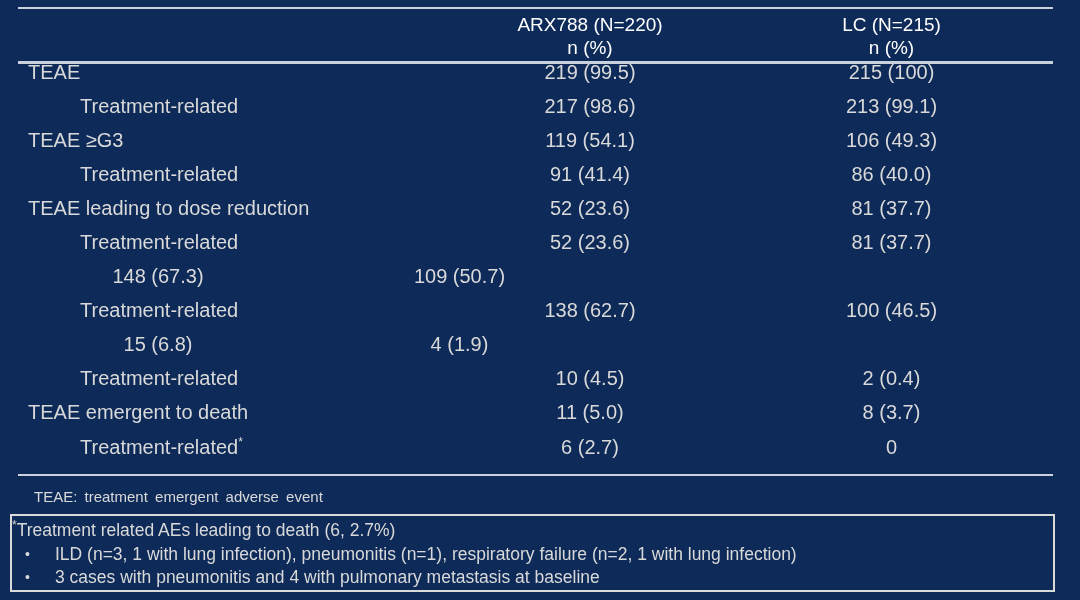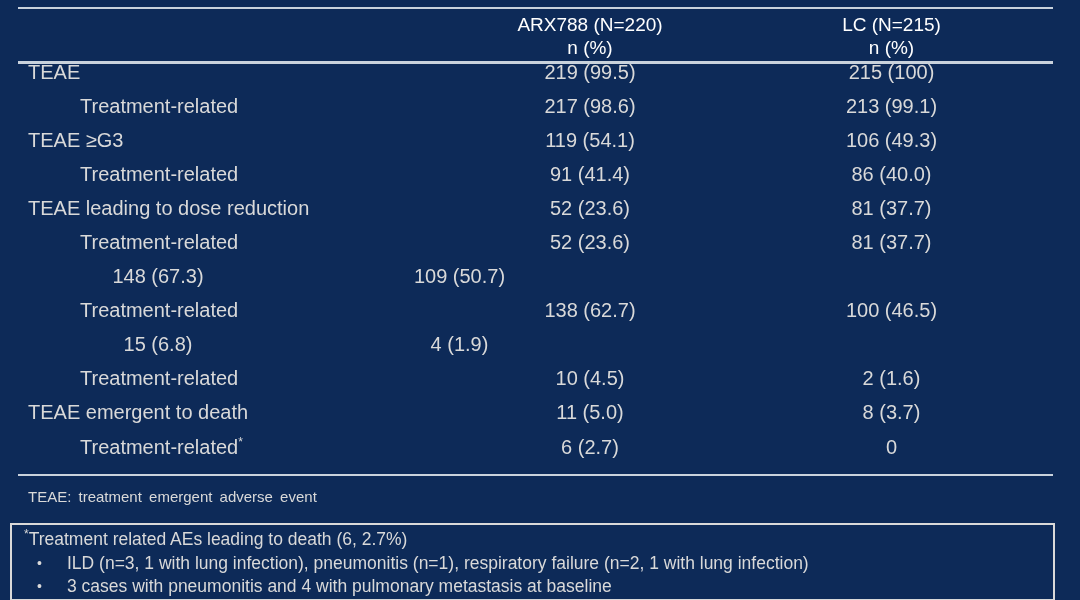--- a/index.html
+++ b/index.html
@@ -64,38 +64,37 @@
     white-space: nowrap;
   }
   .trow.indent .rlabel { padding-left: 62px; }
   .trow .v1 { width: 280px; text-align: center; }
   .trow .v2 { width: 323px; text-align: center; }
   sup.marker { font-size: 12px; line-height: 0; }
 
   .abbrev {
     position: absolute;
     top: 488px;
-    left: 28px;
+    left: 34px;
     color: var(--text);
     font-size: 15px;
     word-spacing: 3px;
   }
 
   .callout {
     position: absolute;
     top: 514px;
     left: 10px;
     width: 1045px;
     height: 78px;
     box-sizing: border-box;
     border: 2px solid var(--callout-border);
     color: var(--text);
     font-size: 17.5px;
-    padding: 3px 12px;
-    margin-top: 9px;
+    padding: 3px 0;
   }
   .callout-title { line-height: 23.5px; white-space: nowrap; }
   .bullet { display: flex; line-height: 23.5px; padding-left: 13px; white-space: nowrap; }
   .bullet .dot { flex: none; width: 30px; font-size: 14px; }
 </style>
 </head>
 <body>
 
 <div class="slide">
 
@@ -164,21 +163,21 @@
     </div>
 
     <div class="trow">
       <div class="v1">15 (6.8)</div>
       <div class="v2">4 (1.9)</div>
     </div>
 
     <div class="trow indent">
       <div class="rlabel"><span class="label-text">Treatment-related</span><sup class="marker"></sup></div>
       <div class="v1">10 (4.5)</div>
-      <div class="v2">2 (1.6)</div>
+      <div class="v2">2 (0.4)</div>
     </div>
 
     <div class="trow">
       <div class="rlabel"><span class="label-text">TEAE emergent to death</span><sup class="marker"></sup></div>
       <div class="v1">11 (5.0)</div>
       <div class="v2">8 (3.7)</div>
     </div>
 
     <div class="trow indent">
       <div class="rlabel"><span class="label-text">Treatment-related</span><sup class="marker">*</sup></div>

